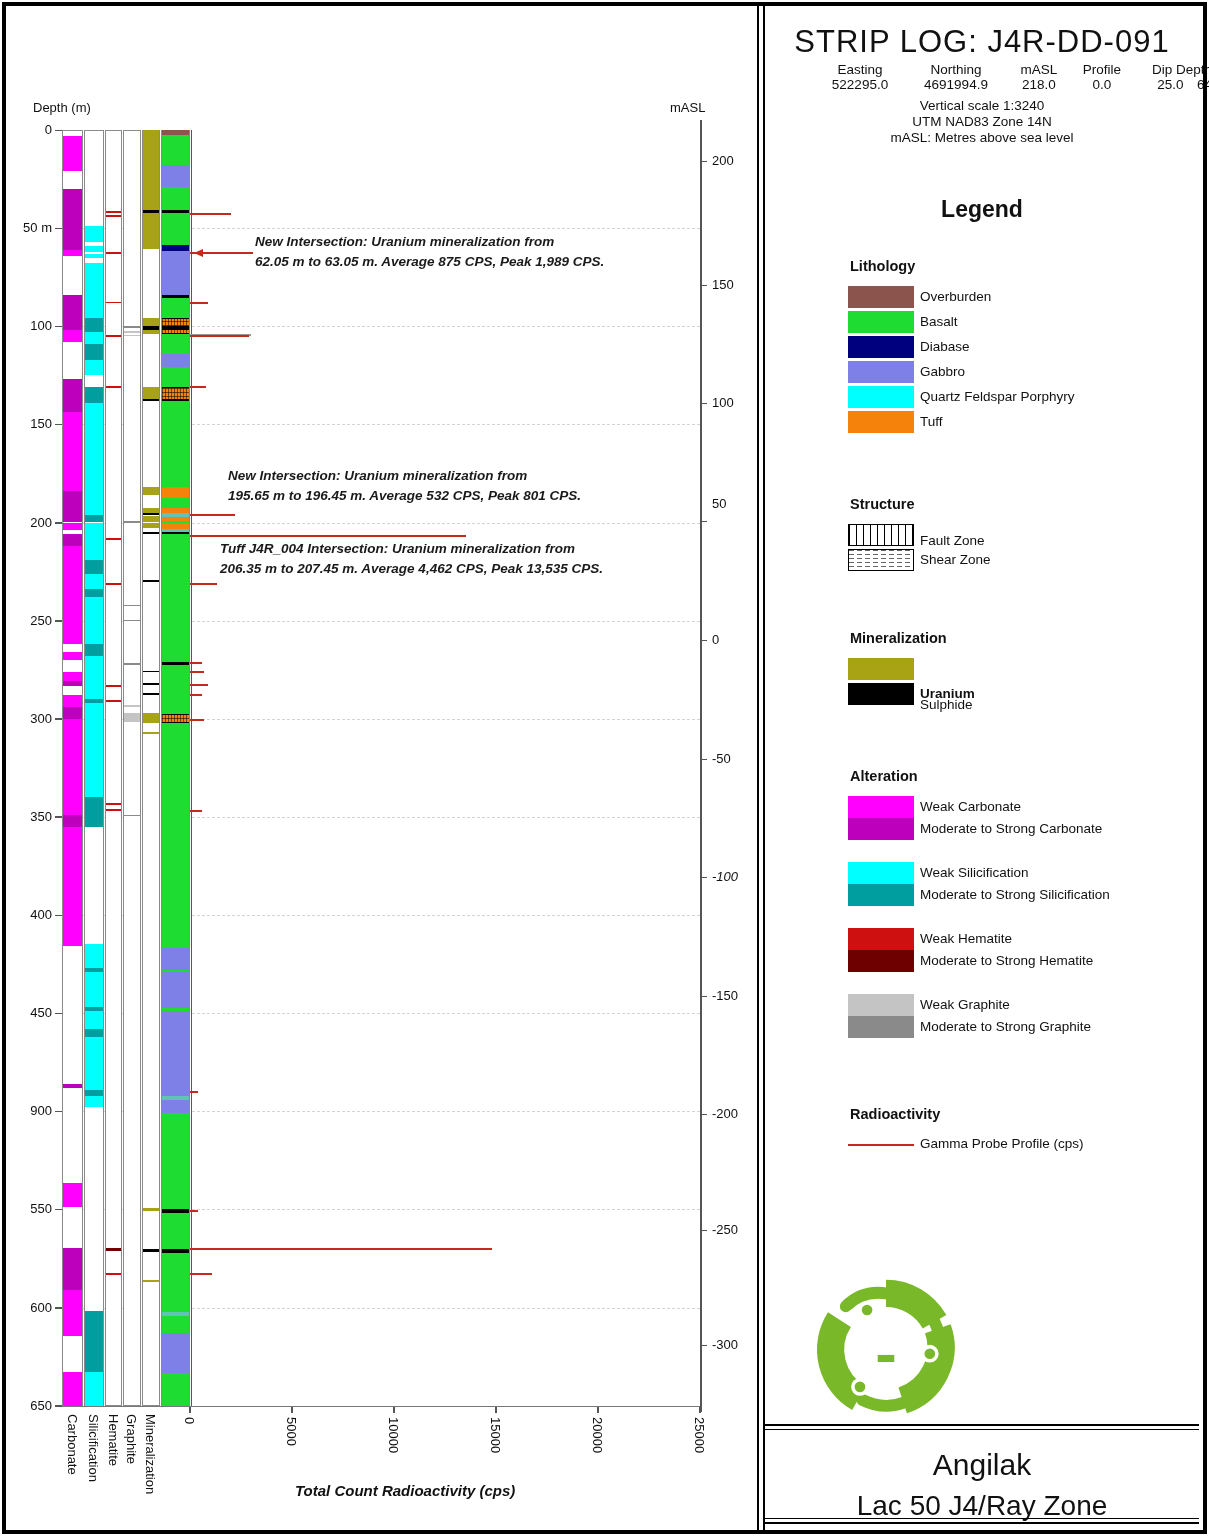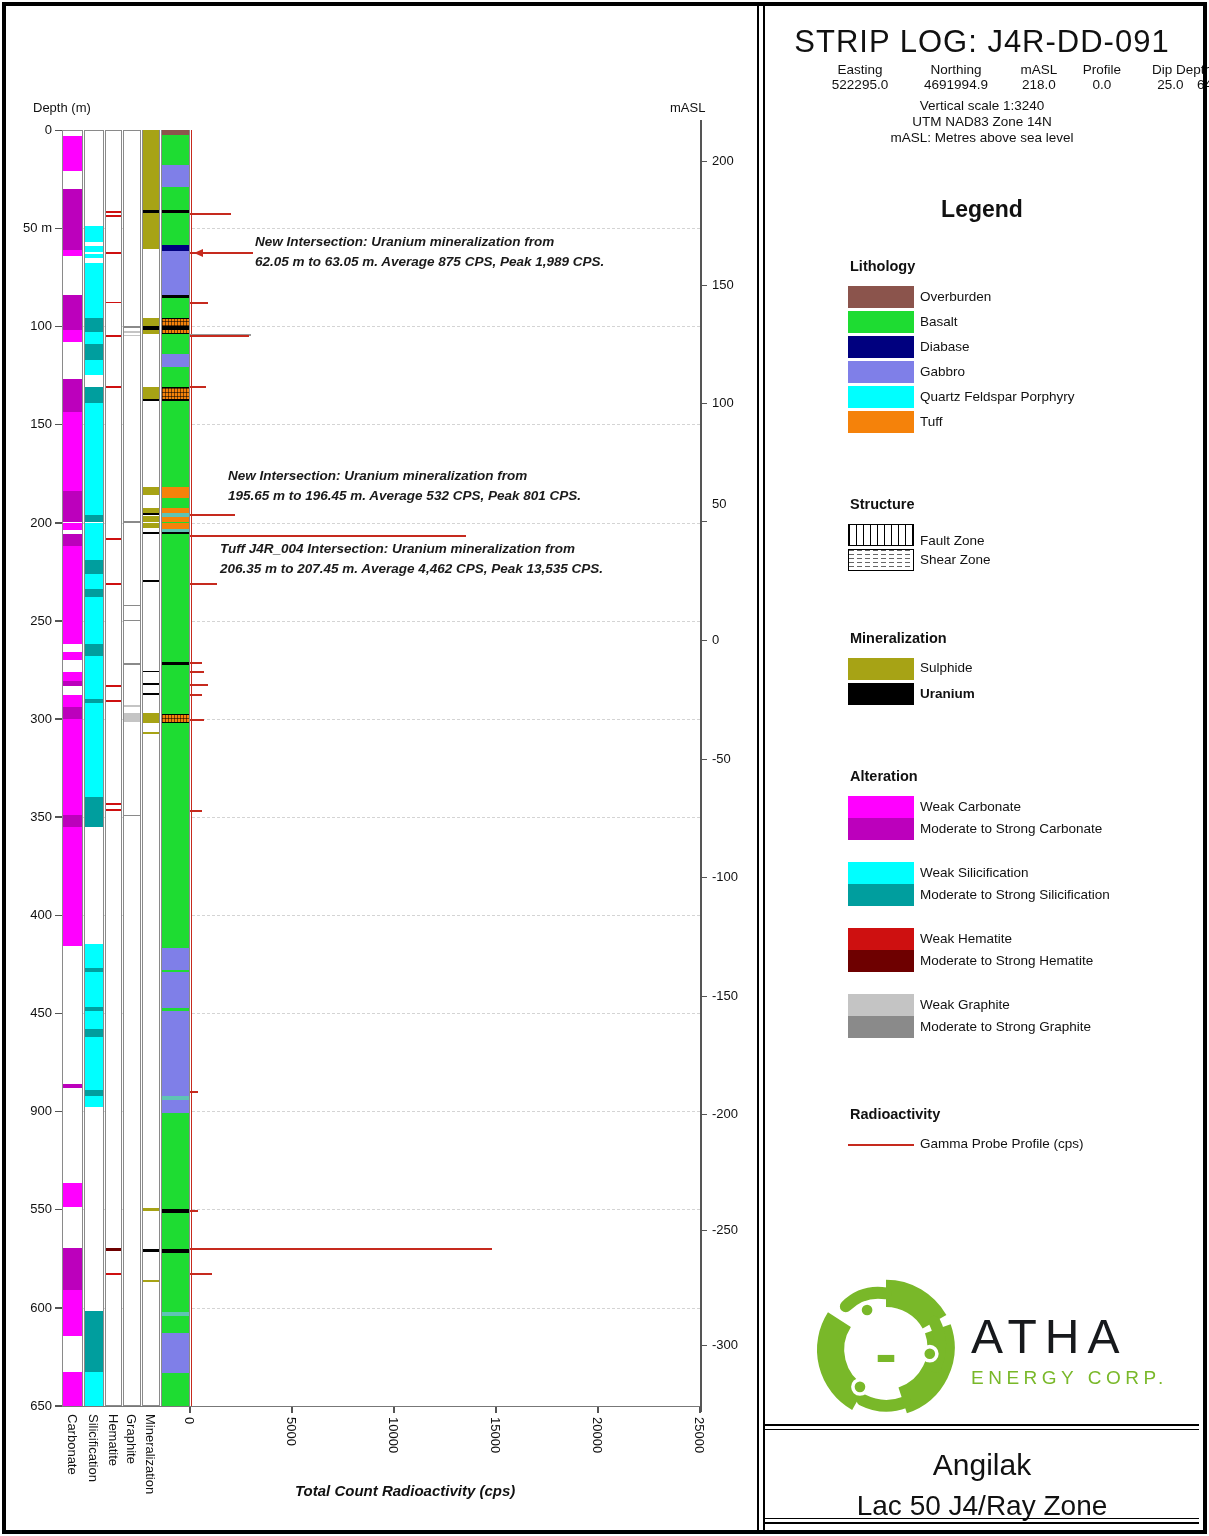--- a/index.html
+++ b/index.html
@@ -268,21 +268,21 @@
       <div class="lbl" style="left: 712px; top: 277px;">150</div>
       <div class="tick" style="left: 700px; width: 7px; height: 1.5px; top: 402.5px;"></div>
       <div class="lbl" style="left: 712px; top: 395px;">100</div>
       <div class="tick" style="left: 700px; width: 7px; height: 1.5px; top: 520.5px;"></div>
       <div class="lbl" style="left: 712px; top: 496px;">50</div>
       <div class="tick" style="left: 700px; width: 7px; height: 1.5px; top: 639.5px;"></div>
       <div class="lbl" style="left: 712px; top: 632px;">0</div>
       <div class="tick" style="left: 700px; width: 7px; height: 1.5px; top: 758.5px;"></div>
       <div class="lbl" style="left: 712px; top: 751px;">-50</div>
       <div class="tick" style="left: 700px; width: 7px; height: 1.5px; top: 876.5px;"></div>
-      <div class="lbl" style="left: 712px; top: 869px;">-100</div>
+      <div class="lbl" style="left: 712px; top: 869px; font-style: italic;">-100</div>
       <div class="tick" style="left: 700px; width: 7px; height: 1.5px; top: 995.5px;"></div>
       <div class="lbl" style="left: 712px; top: 988px;">-150</div>
       <div class="tick" style="left: 700px; width: 7px; height: 1.5px; top: 1113.5px;"></div>
       <div class="lbl" style="left: 712px; top: 1106px;">-200</div>
       <div class="tick" style="left: 700px; width: 7px; height: 1.5px; top: 1229.5px;"></div>
       <div class="lbl" style="left: 712px; top: 1222px;">-250</div>
       <div class="tick" style="left: 700px; width: 7px; height: 1.5px; top: 1344.5px;"></div>
       <div class="lbl" style="left: 712px; top: 1337px;">-300</div>
       <div class="axis-line" style="left: 62px; width: 638px; top: 1405.62px; height: 1.5px;"></div>
       <div class="tick" style="left: 189.25px; width: 1.5px; height: 6px; top: 1406.62px;"></div>
@@ -370,21 +370,21 @@
         <div class="sw-label" style="top: 383px;">Quartz Feldspar Porphyry</div>
         <div class="swatch" style="top: 405px; height: 22px; background: rgb(245, 130, 10);"></div>
         <div class="sw-label" style="top: 408px;">Tuff</div>
         <div class="sec-heading" style="top: 490px;">Structure</div>
         <div class="swatch pattern-fault" style="top: 518px; height: 22px;"></div>
         <div class="sw-label" style="top: 527px;">Fault Zone</div>
         <div class="swatch pattern-shear" style="top: 543px; height: 22px;"></div>
         <div class="sw-label" style="top: 546px;">Shear Zone</div>
         <div class="sec-heading" style="top: 624px;">Mineralization</div>
         <div class="swatch" style="top: 652px; height: 22px; background: rgb(167, 163, 21);"></div>
-        <div class="sw-label" style="top: 654px; text-align: right;">Sulphide</div>
+        <div class="sw-label" style="top: 691px; text-align: right;">Sulphide</div>
         <div class="swatch" style="top: 677px; height: 22px; background: rgb(0, 0, 0);"></div>
         <div class="sw-label" style="top: 680px; font-weight: bold;">Uranium</div>
         <div class="sec-heading" style="top: 762px;">Alteration</div>
         <div class="swatch" style="top: 790px; height: 22px; background: rgb(255, 0, 255);"></div>
         <div class="swatch" style="top: 812px; height: 22px; background: rgb(188, 0, 188);"></div>
         <div class="sw-label" style="top: 793px;">Weak Carbonate</div>
         <div class="sw-label" style="top: 815px;">Moderate to Strong Carbonate</div>
         <div class="swatch" style="top: 856px; height: 22px; background: rgb(0, 255, 255);"></div>
         <div class="swatch" style="top: 878px; height: 22px; background: rgb(0, 158, 158);"></div>
         <div class="sw-label" style="top: 859px;">Weak Silicification</div>
@@ -417,24 +417,20 @@
           </g>
           <path d="M60 32 L82 76 L71.5 76 L60 52 L48.5 76 L38 76 Z" fill="#fff"></path>
           <path d="M53 65 h14 v6 h-14 z" fill="#79B829"></path>
           <g stroke="#fff" stroke-width="3">
             <circle cx="44" cy="27" r="6" fill="#79B829"></circle>
             <circle cx="97" cy="64" r="6" fill="#79B829"></circle>
             <circle cx="38" cy="92" r="6" fill="#79B829"></circle>
           </g>
         </svg>
       </span>
-      <span>
-        <div class="logo-word">ATHA</div>
-        <div class="logo-sub" id="logo-sub" style="color: rgb(121, 184, 41);">ENERGY CORP.</div>
-      </span>
     </div>
 
     <div class="footer-line" style="top:1418px;"></div>
     <div class="footer-line" style="top:1423px;height:1px;"></div>
     <div class="footer-box" style="top:1428px;">
       <div class="footer-proj">Angilak</div>
       <div class="footer-zone">Lac 50 J4/Ray Zone</div>
     </div>
     <div class="footer-line" style="top:1512px;height:1px;"></div>
     <div class="footer-line" style="top:1516px;"></div>

